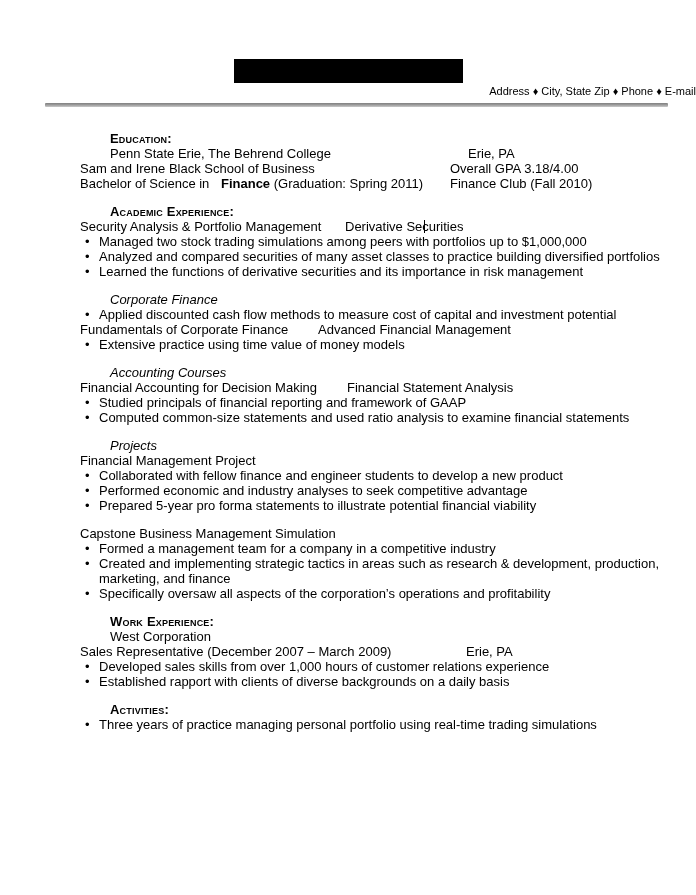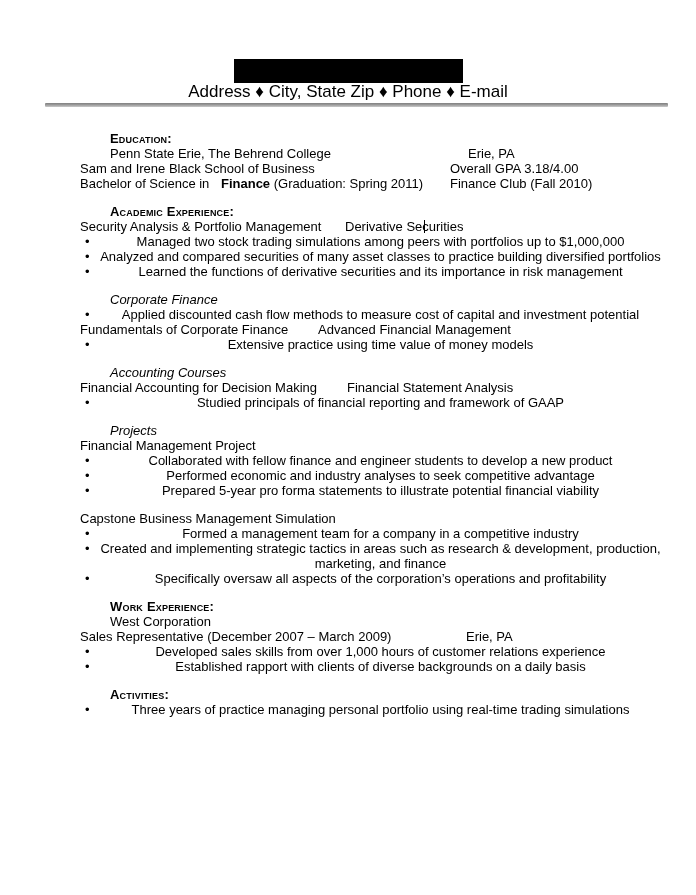--- a/index.html
+++ b/index.html
@@ -17,23 +17,23 @@
     position: relative;
     overflow: hidden;
   }
   .redact-bar {
     width: 229px;
     height: 24px;
     background: #000000;
     margin: 59px auto 0 auto;
   }
   .address-line {
-    text-align: center;
+    text-align: right;
     margin-top: 1px;
-    font-size: 17px;
+    font-size: 11px;
   }
   .divider {
     margin: 4px 0 0 45px;
     width: 623px;
     height: 4px;
     background: linear-gradient(to bottom, #7f7f7f 0%, #9a9a9a 45%, #c9c9c9 100%);
     border-radius: 1px;
   }
   .content {
     margin: 24px 34px 0 62px;
@@ -44,21 +44,20 @@
     font-weight: bold;
     font-variant: small-caps;
     letter-spacing: 0.2px;
   }
   .gap { margin-top: 13px; }
   .cat { font-style: italic; }
   .ind { padding-left: 18px; }
   .bullet {
     position: relative;
     padding-left: 37px;
-    text-align: center;
   }
   .bullet::before {
     content: "\2022";
     position: absolute;
     left: 23px;
     top: 0;
   }
   .two-col { position: relative; }
   .col2 { position: absolute; top: 0; white-space: nowrap; }
   .bold { font-weight: bold; padding-left: 8px; }
@@ -111,20 +110,21 @@
     <span class="col2" style="left:256px">Advanced Financial Management</span>
   </div>
   <div class="line bullet">Extensive practice using time value of money models</div>
 
   <div class="line cat gap">Accounting Courses</div>
   <div class="line two-col ind">
     <span>Financial Accounting for Decision Making</span>
     <span class="col2" style="left:285px">Financial Statement Analysis</span>
   </div>
   <div class="line bullet">Studied principals of financial reporting and framework of GAAP</div>
+  <div class="line bullet">Computed common-size statements and used ratio analysis to examine financial statements</div>
 
   <div class="line cat gap">Projects</div>
   <div class="line ind">Financial Management Project</div>
   <div class="line bullet">Collaborated with fellow finance and engineer students to develop a new product</div>
   <div class="line bullet">Performed economic and industry analyses to seek competitive advantage</div>
   <div class="line bullet">Prepared 5-year pro forma statements to illustrate potential financial viability</div>
 
   <div class="line ind gap">Capstone Business Management Simulation</div>
   <div class="line bullet">Formed a management team for a company in a competitive industry</div>
   <div class="line bullet">Created and implementing strategic tactics in areas such as research &amp; development, production, marketing, and finance</div>

